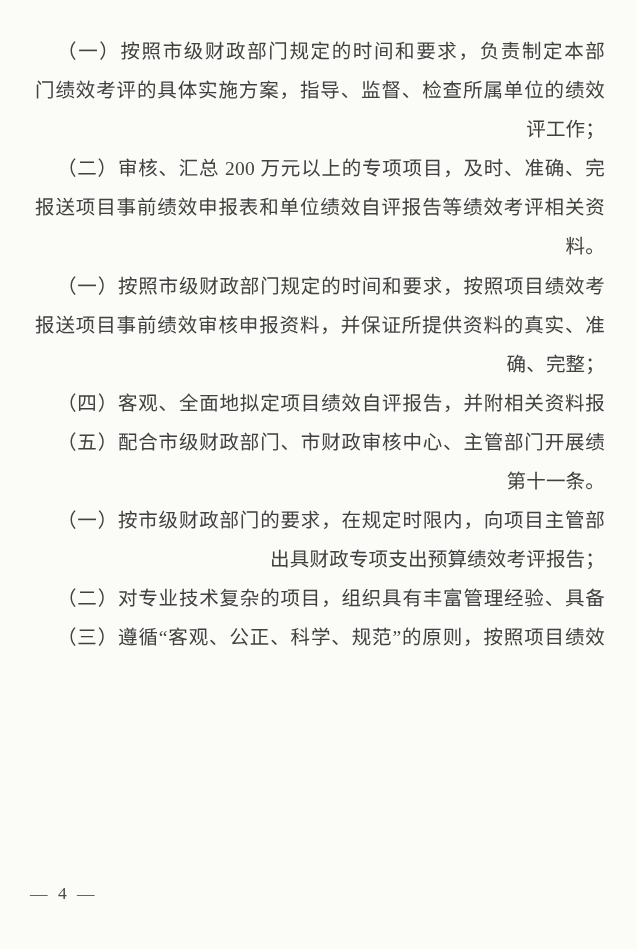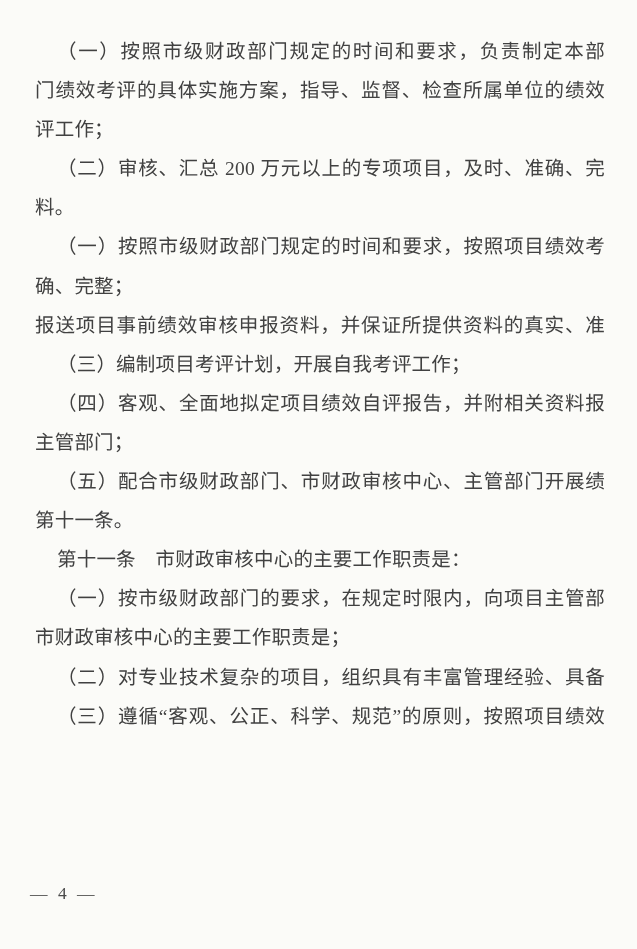--- a/index.html
+++ b/index.html
@@ -21,21 +21,21 @@
     top: 32px;
     width: 570px;
     color: #414141;
   }
   .line {
     font-size: 19.5px;
     line-height: 39.1px;
     height: 39.1px;
     white-space: nowrap;
     overflow: hidden;
-    text-align: left;
+    text-align: right;
     letter-spacing: 0.2px;
   }
   .line.justify {
     white-space: normal;
     text-align: justify;
     text-align-last: justify;
   }
   .line.indent {
     text-indent: 22px;
   }
@@ -52,29 +52,27 @@
 </head>
 <body>
 
 <div class="page" style="background: rgb(251, 251, 248);">
   <div class="doc-body" style="color: rgb(65, 65, 65);">
 
   <div class="line indent justify">（一）按照市级财政部门规定的时间和要求，负责制定本部</div>
       <div class="line justify">门绩效考评的具体实施方案，指导、监督、检查所属单位的绩效考</div>
       <div class="line">评工作；</div>
       <div class="line indent justify">（二）审核、汇总 200 万元以上的专项项目，及时、准确、完整地</div>
+      <div class="line justify">报送项目事前绩效申报表和单位绩效自评报告等绩效考评相关资</div>
       <div class="line">料。</div>
       <div class="line indent justify">（一）按照市级财政部门规定的时间和要求，按照项目绩效考评</div>
+      <div class="line justify">报送项目事前绩效审核申报资料，并保证所提供资料的真实、准</div>
       <div class="line">确、完整；</div>
-      <div class="line justify">报送项目事前绩效审核申报资料，并保证所提供资料的真实、准</div>
-      <div class="line indent">（三）编制项目考评计划，开展自我考评工作；</div>
       <div class="line indent justify">（四）客观、全面地拟定项目绩效自评报告，并附相关资料报送</div>
-      <div class="line">主管部门；</div>
       <div class="line indent justify">（五）配合市级财政部门、市财政审核中心、主管部门开展绩效</div>
       <div class="line">第十一条。</div>
-      <div class="line indent">第十一条　市财政审核中心的主要工作职责是：</div>
       <div class="line indent justify">（一）按市级财政部门的要求，在规定时限内，向项目主管部门</div>
-      <div class="line">市财政审核中心的主要工作职责是；</div>
+      <div class="line">出具财政专项支出预算绩效考评报告；</div>
       <div class="line indent justify">（二）对专业技术复杂的项目，组织具有丰富管理经验、具备相</div>
       <div class="line indent justify">（三）遵循“客观、公正、科学、规范”的原则，按照项目绩效考评</div>
     </div>
   <div class="page-number">— 4 —</div>
 </div>
 
 </body></html>

